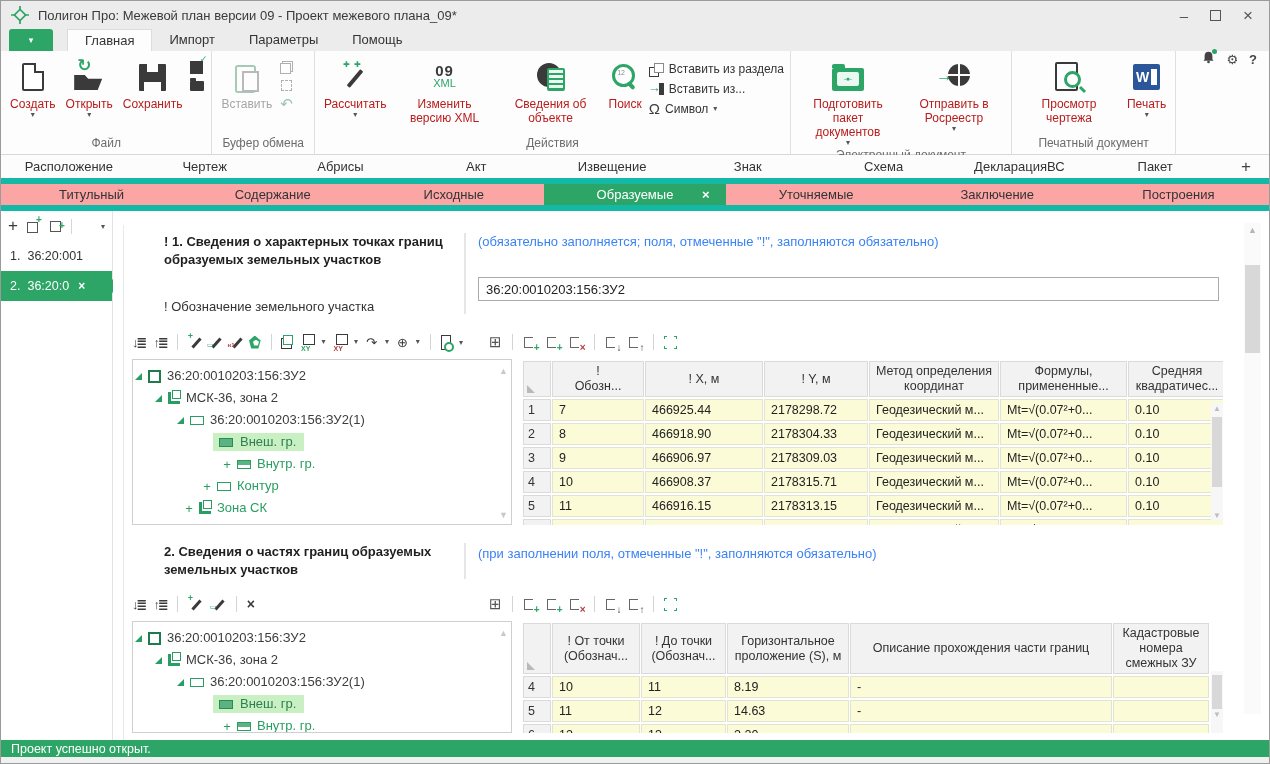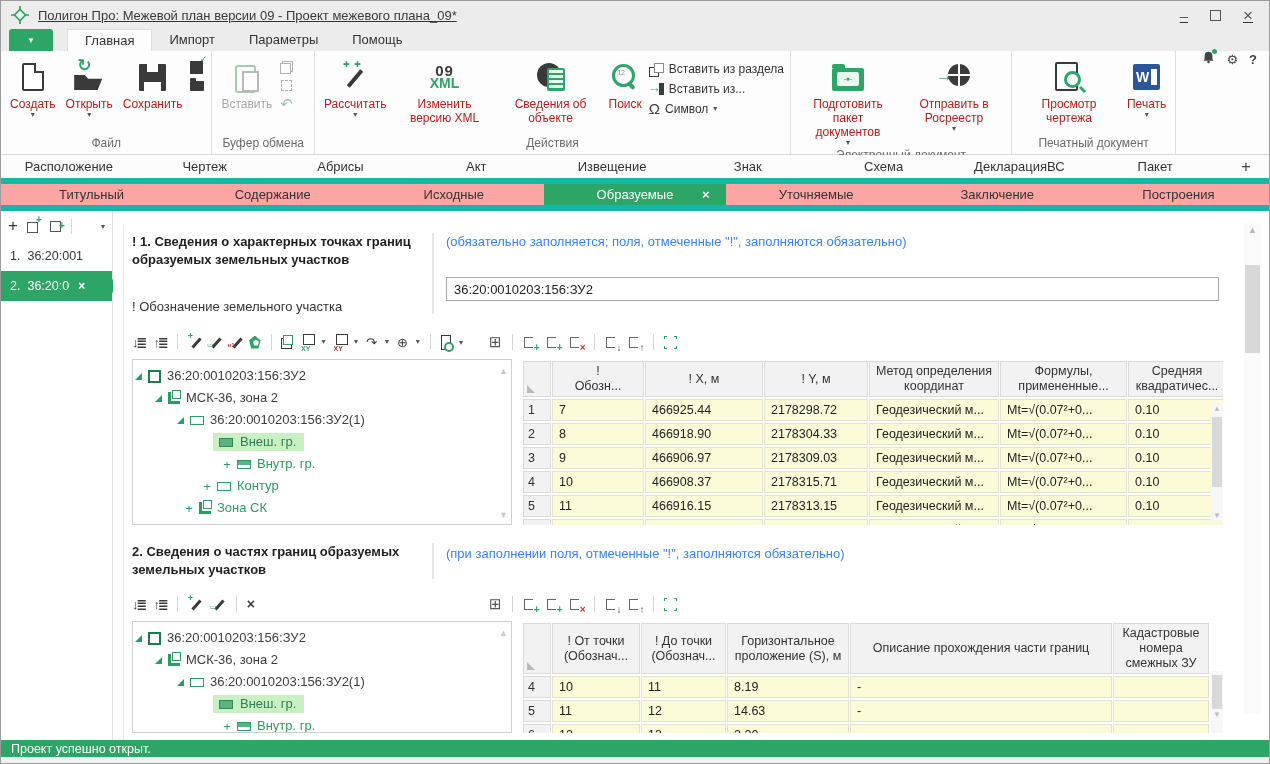--- a/index.html
+++ b/index.html
@@ -1,21 +1,21 @@
 <!DOCTYPE html>
 <html lang="ru"><head>
 <meta charset="utf-8">
 <style>
   * { margin:0; padding:0; box-sizing:border-box; }
   html,body { width:1270px; height:764px; overflow:hidden; }
   body { font-family:"Liberation Sans","DejaVu Sans",sans-serif; font-size:13px; color:#333; background:#fff; }
   .win { width:1270px; height:764px; border:1px solid #9b9b9b; display:flex; flex-direction:column; background:#ececec; }
 
   
-  .titlebar { height:28px; display:flex; align-items:center; padding:0 6px; background:#ececec; flex:0 0 auto;text-decoration:underline; }
+  .titlebar { height:28px; display:flex; align-items:center; padding:0 6px; background:#ececec; flex:0 0 auto; }
   .logo { width:18px; height:18px; margin:0 9px 0 4px; }
   .title { font-size:13px; color:#3a3a3a; }
   .wctrl { margin-left:auto; display:flex; align-items:center; gap:22px; padding-right:10px; }
   .wbtn { color:#555; font-size:15px; line-height:1; cursor:default; }
   .wmax { width:11px; height:11px; border:1.5px solid #555; }
 
   
   .menurow { height:22px; display:flex; align-items:stretch; background:#ececec; position:relative; flex:0 0 auto; }
   .appbtn { width:44px; margin:0 14px 0 8px; background:#2da566; color:#fff; border-radius:3px 3px 0 0; display:flex; align-items:center; justify-content:center; font-size:9px; }
   .mtab { padding:3px 17px 0; font-size:13px; color:#333; }
@@ -57,21 +57,21 @@
   .ic-copy { width:13px; height:13px; position:relative; }
   .ic-copy::before,.ic-copy::after { content:""; position:absolute; width:9px; height:9px; border:1.4px solid #b0b0b0; background:#fdfdfd; }
   .ic-copy::before { right:0; top:0; } .ic-copy::after { left:0; bottom:0; }
   .ic-dash { width:11px; height:11px; border:1.4px dashed #b0b0b0; margin:1px; }
   .ic-undo { color:#9cc3ae; font-size:15px; line-height:13px; }
   .ic-wand { width:26px; height:28px; position:relative; }
   .ic-wand::before { content:""; position:absolute; left:11px; top:5px; width:4px; height:21px; background:#3a3a3a; transform:rotate(40deg); border-radius:1px; }
   .ic-wand::after { content:"✚ ✚"; position:absolute; left:1px; top:-3px; color:#2da566; font-size:8px; letter-spacing:1px; }
   .ic-xml { display:flex; flex-direction:column; align-items:center; line-height:12px; }
   .ic-xml b { font-size:15px; color:#3a3a3a; letter-spacing:1px; }
-  .ic-xml span { font-size:14px; font-weight:bold; color:#2da566; }
+  .ic-xml span { font-size:11px; font-weight:normal; color:#2da566; }
   .ic-globe { width:28px; height:28px; position:relative; }
   .ic-globe::before { content:""; position:absolute; left:0; top:0; width:24px; height:24px; border-radius:50%; background:#3a3a3a; }
   .ic-globe::after { content:""; position:absolute; right:0; bottom:0; width:14px; height:19px; background:repeating-linear-gradient(#eafaf1 0 3px,#2da566 3px 5px); border:2px solid #2da566; border-radius:2px; }
   .ic-mag { width:28px; height:28px; position:relative; }
   .ic-mag::before { content:""; position:absolute; left:1px; top:1px; width:17px; height:17px; border:3px solid #2da566; border-radius:50%; background:#fff; }
   .ic-mag::after { content:""; position:absolute; left:18px; top:18px; width:4px; height:9px; background:#2da566; transform:rotate(-45deg); border-radius:2px; }
   .ic-mag i { position:absolute; left:6px; top:6px; font-style:normal; font-size:7px; color:#8a8a8a; }
   .ic-sq2 { width:15px; height:13px; position:relative; }
   .ic-sq2::before { content:""; position:absolute; left:0; top:4px; width:8px; height:8px; border:1.6px solid #3a3a3a; background:#fdfdfd; }
   .ic-sq2::after { content:""; position:absolute; right:0; top:0; width:8px; height:8px; border:1.6px solid #8a8a8a; background:#fdfdfd; }
@@ -121,21 +121,21 @@
   .sb-item.active::after { content:""; position:absolute; right:-1px; top:50%; transform:translateY(-50%); border-top:7px solid transparent; border-bottom:7px solid transparent; border-right:8px solid #2da566; }
 
   .content { flex:1; margin:14px 0 0 10px; border-left:1px solid #e9e9e9; padding:8px 0 0 8px; overflow:hidden; position:relative; }
   .gutterCol { flex:0 0 21px; background:#fff; }
   .vscroll { flex:0 0 17px; margin:12px 8px 26px 0; background:#fafafa; position:relative; }
   .vscroll .sa { position:absolute; left:0; right:0; text-align:center; color:#b5b5b5; font-size:9px; }
   .vscroll .sa.up { top:2px; }
   .vscroll .thumb { position:absolute; left:1px; right:1px; top:42px; height:88px; background:#d8d8d8; }
 
   .secrow { display:flex; }
-  .leftcol { width:300px; flex:0 0 300px; padding-right:14px; }
+  .leftcol { width:300px; flex:0 0 300px; padding-right:14px;margin-left:32px; }
   .rightcol { flex:1; border-left:2px solid #e6e6e6; padding-left:12px; padding-right:4px; }
   .sec-title { font-weight:bold; font-size:13px; line-height:18px; color:#1f1f1f; }
   .sec-note { font-size:13px; color:#3b82f6; padding-top:1px; }
   .fld-label { font-size:13px; color:#333; margin-top:30px; }
   .fld-input { display:block; width:100%; height:24px; border:1px solid #ababab; font:13px "Liberation Sans","DejaVu Sans",sans-serif; padding:2px 7px; color:#222; margin-top:28px; background:#fff; }
   .fld-note { font-size:13px; color:#333; margin-top:5px; }
 
   .tbrow { display:flex; align-items:center; height:26px; margin-top:15px; }
   .tbleft { width:345px; flex:0 0 345px; display:flex; align-items:center; gap:8px; }
   .tbright { margin-left:12px; display:flex; align-items:center; gap:8px; }

